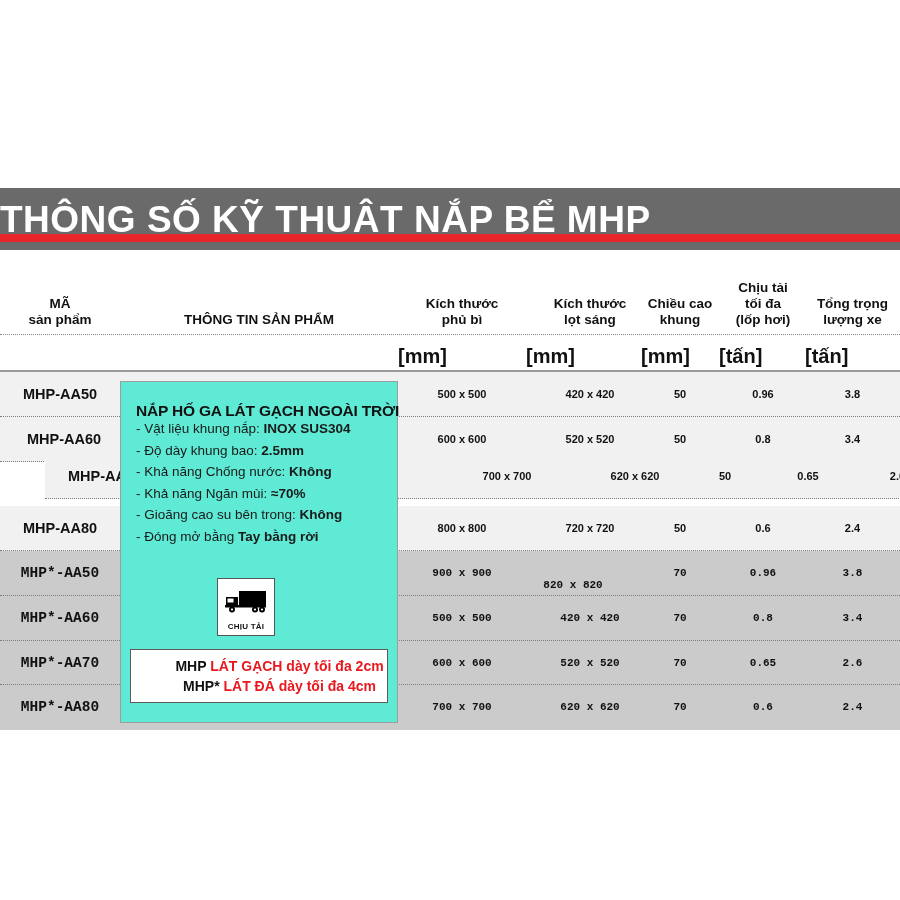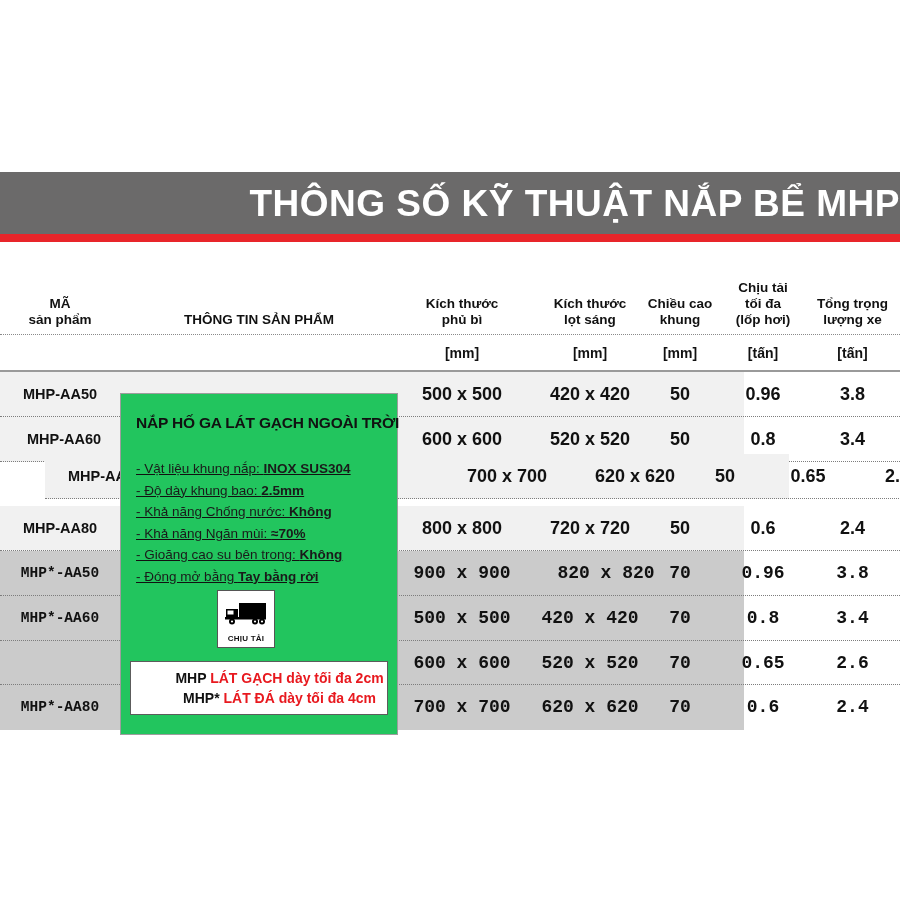--- a/index.html
+++ b/index.html
@@ -13,27 +13,27 @@
     font-family: "Liberation Sans", sans-serif;
     position: relative;
     overflow: hidden;
     color: #111111;
   }
 
   
   .banner {
     position: absolute;
     left: 0;
-    top: 172px;
+    top: 188px;
     width: 900px;
     height: 62px;
     background: #6b6a6a;
     display: flex;
     align-items: center;
-    justify-content: flex-end;
+    justify-content: flex-start;
   }
   .banner-title {
     color: #ffffff;
     font-size: 37px;
     font-weight: bold;
     letter-spacing: 0.5px;
     line-height: 1;
     white-space: nowrap;
   }
   .banner-rule {
@@ -94,93 +94,91 @@
     font-weight: bold;
     line-height: 16px;
     color: #111111;
   }
   .hcell.bottom {
     bottom: 6px;
   }
   .ucell {
     position: absolute;
     top: 10px;
-    text-align: center;
-    font-size: 14px;
+    text-align: left;
+    font-size: 20px;
     font-weight: bold;
     color: #111111;
   }
 
   
   .tbody {
     position: absolute;
     left: 0;
     top: 122px;
     width: 900px;
     height: 358px;
   }
   .trow {
     position: absolute;
     left: 0;
-    width: 744px;
+    width: 900px;
     height: 44.75px;
   }
   .trow.light { background: #f1f1f1; }
   .trow.dark  { background: #cbcbcb; font-family: Liberation Mono, monospace; }
   .trow .sep {
     position: absolute;
     left: 0;
     bottom: 0;
     width: 900px;
     height: 1px;
     border-bottom: 1px dotted #7d7d7d;
   }
   .trow.last .sep { border-bottom: none; }
 
   .cell {
     position: absolute;
     top: 0;
     height: 44.75px;
     line-height: 44.75px;
     text-align: center;
-    font-size: 18px;
+    font-size: 11px;
     font-weight: bold;
     color: #111111;
     white-space: nowrap;
   }
   .cell.code { font-size: 14.5px; }
 
   
   .info-panel {
     position: absolute;
     left: 120px;
     top: 381px;
     width: 278px;
     height: 342px;
-    background: #22c55e;
+    background: #5eead4;
     border: 1px solid #9d9d9d;
     box-sizing: border-box;
     z-index: 5;
-    margin-top: 12px;
   }
   .info-title {
     position: absolute;
     left: 15px;
     top: 20px;
     font-size: 15.5px;
     font-weight: bold;
     letter-spacing: -0.2px;
     white-space: nowrap;
   }
   .info-list {
     position: absolute;
     left: 15px;
-    top: 64px;
+    top: 36px;
     width: 252px;
-    text-decoration: underline;
   }
   .info-line {
     font-size: 13.5px;
     line-height: 21.5px;
     white-space: nowrap;
     color: #1a1a1a;
   }
   .info-line b { font-weight: bold; }
 
   
@@ -319,36 +317,37 @@
         <div class="cell" style="left: 398px; width: 128px;">800 x 800</div>
         <div class="cell" style="left: 526px; width: 128px;">720 x 720</div>
         <div class="cell" style="left: 641px; width: 78px;">50</div>
         <div class="cell" style="left: 719px; width: 88px;">0.6</div>
         <div class="cell" style="left: 805px; width: 95px;">2.4</div>
         <div class="sep"></div>
       </div>
       <div class="trow dark" style="top: 179px;">
         <div class="cell code" style="left: 0px; width: 120px;">MHP*-AA50</div>
         <div class="cell" style="left: 398px; width: 128px;">900 x 900</div>
-        <div class="cell" style="left: 542px; width: 128px;">820 x 820</div>
+        <div class="cell" style="left: 509px; width: 128px; margin-top: 12px;">820 x 820</div>
         <div class="cell" style="left: 641px; width: 78px;">70</div>
         <div class="cell" style="left: 719px; width: 88px;">0.96</div>
         <div class="cell" style="left: 805px; width: 95px;">3.8</div>
         <div class="sep"></div>
       </div>
       <div class="trow dark" style="top: 223.75px;">
         <div class="cell code" style="left: 0px; width: 120px;">MHP*-AA60</div>
         <div class="cell" style="left: 398px; width: 128px;">500 x 500</div>
         <div class="cell" style="left: 526px; width: 128px;">420 x 420</div>
         <div class="cell" style="left: 641px; width: 78px;">70</div>
         <div class="cell" style="left: 719px; width: 88px;">0.8</div>
         <div class="cell" style="left: 805px; width: 95px;">3.4</div>
         <div class="sep"></div>
       </div>
       <div class="trow dark" style="top: 268.5px;">
+        <div class="cell code" style="left: 0px; width: 120px;">MHP*-AA70</div>
         <div class="cell" style="left: 398px; width: 128px;">600 x 600</div>
         <div class="cell" style="left: 526px; width: 128px;">520 x 520</div>
         <div class="cell" style="left: 641px; width: 78px;">70</div>
         <div class="cell" style="left: 719px; width: 88px;">0.65</div>
         <div class="cell" style="left: 805px; width: 95px;">2.6</div>
         <div class="sep"></div>
       </div>
       <div class="trow dark last" style="top: 313.25px;">
         <div class="cell code" style="left: 0px; width: 120px;">MHP*-AA80</div>
         <div class="cell" style="left: 398px; width: 128px;">700 x 700</div>

